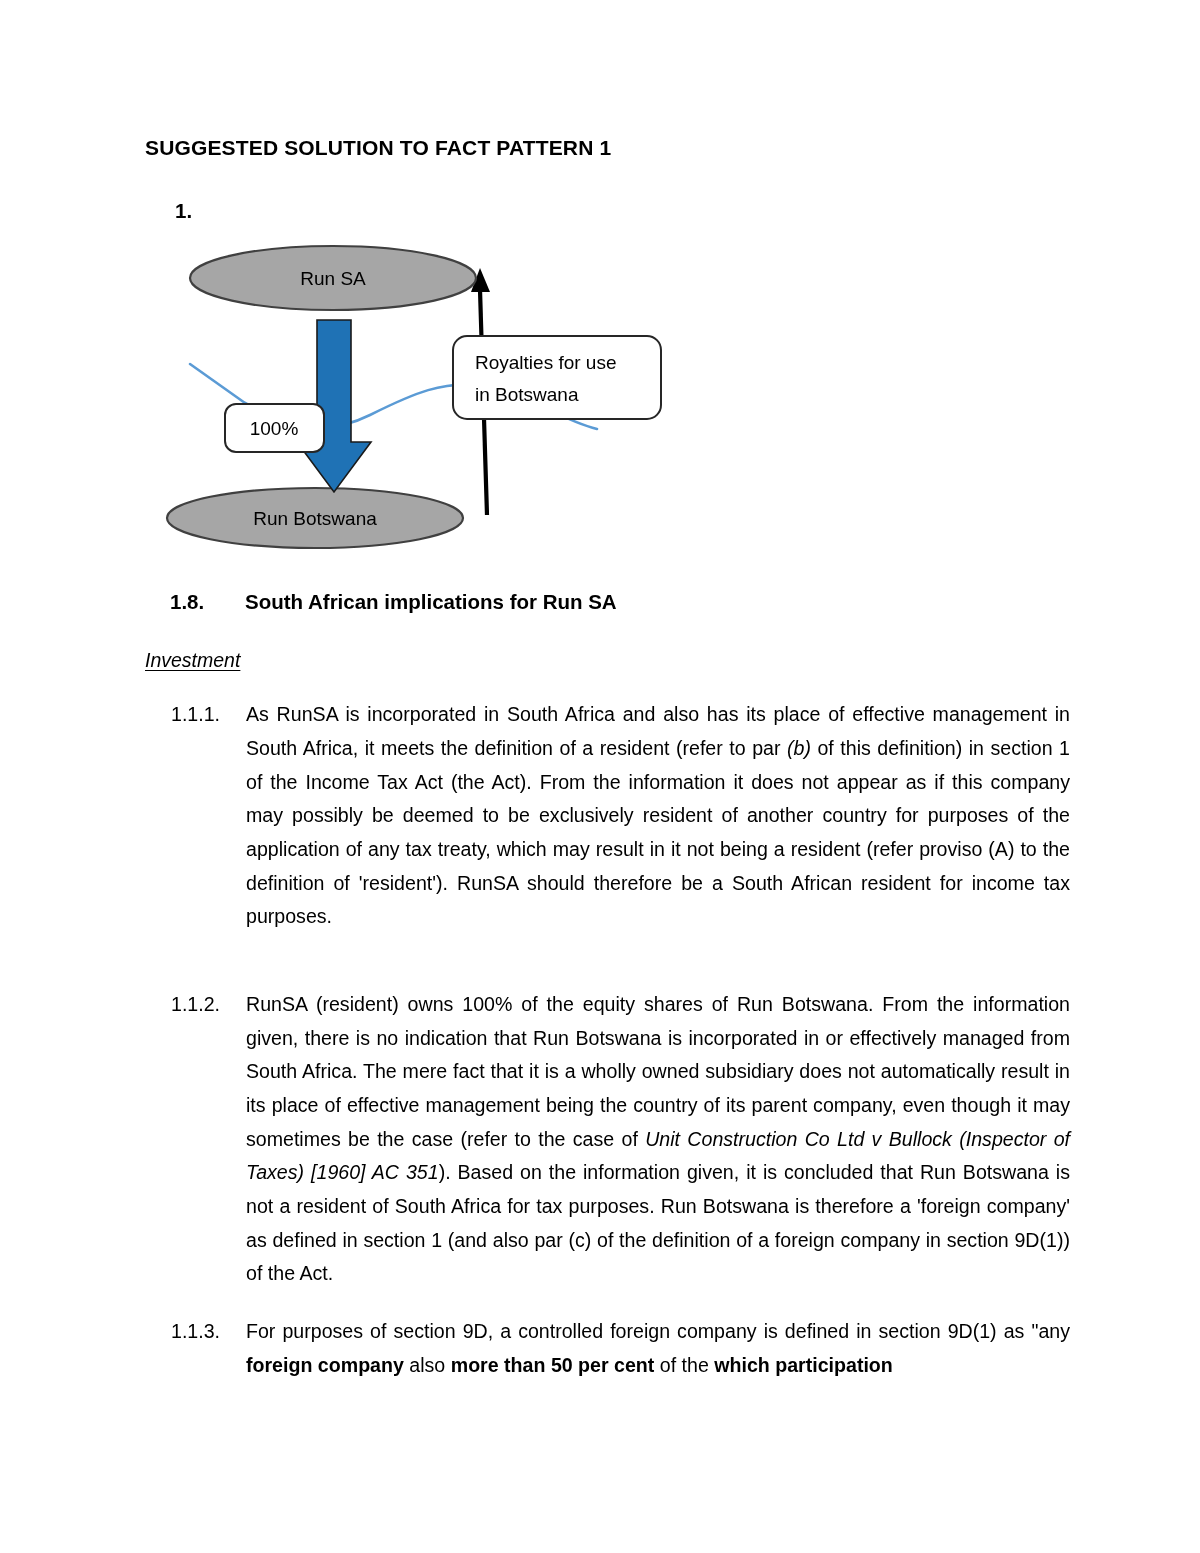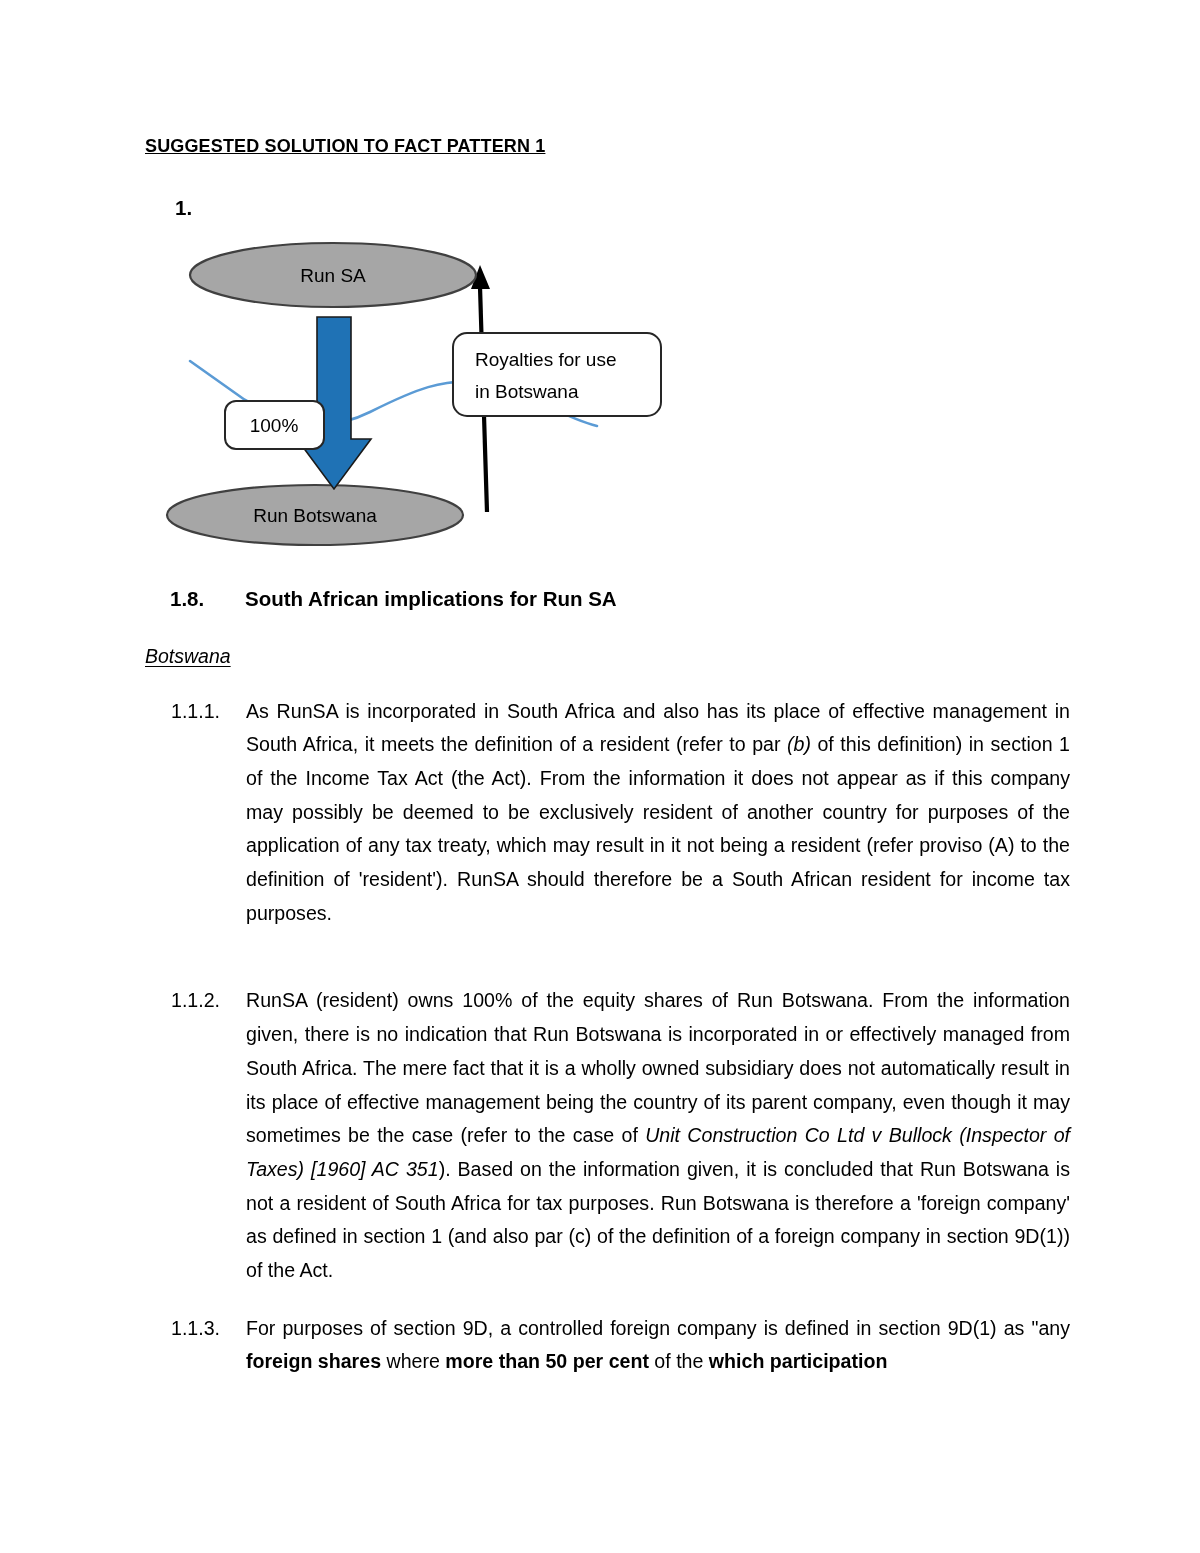--- a/index.html
+++ b/index.html
@@ -31,26 +31,25 @@
   .doc-title {
     font-size: 20.5px;
     font-weight: bold;
     text-decoration: underline;
     text-underline-offset: 3px;
     letter-spacing: 0.1px;
     margin: 0 0 33px 0;
     line-height: 1.15;
   }
   .doc-subtitle {
-    font-size: 18px;
+    font-size: 21px;
     font-weight: bold;
     letter-spacing: 0.15px;
     margin: 0 0 36px 0;
     line-height: 1.15;
-    text-decoration: underline;
   }
 
   .num-heading {
     position: relative;
     padding-left: 70px;
     margin: 0;
     font-size: 20.5px;
     font-weight: bold;
     line-height: 1.5;
   }
@@ -195,37 +194,37 @@
 
     <div class="sp-28"></div>
 
     <div class="sub-heading">
       <span class="marker">1.8.</span>
       <span>South African implications for Run SA</span>
     </div>
 
     <div class="sp-30"></div>
 
-    <div class="italic-heading">Botswana</div>
+    <div class="italic-heading">Investment</div>
 
     <div class="sp-24"></div>
 
     <p class="para">
       <span class="marker">1.1.1.</span><span>As RunSA is incorporated in South Africa and also has its place of effective management in South Africa, it meets the definition of a resident (refer to par </span><i>(b)</i><span> of this definition) in section 1 of the Income Tax Act (the Act). From the information it does not appear as if this company may possibly be deemed to be exclusively resident of another country for purposes of the application of any tax treaty, which may result in it not being a resident (refer proviso (A) to the definition of 'resident'). RunSA should therefore be a South African resident for income tax purposes.</span>
     </p>
 
     <div class="sp-30"></div>
 
 
     <div class="sp-24"></div>
 
     <p class="para">
       <span class="marker">1.1.2.</span><span>RunSA (resident) owns 100% of the equity shares of Run Botswana. From the information given, there is no indication that Run Botswana is incorporated in or effectively managed from South Africa. The mere fact that it is a wholly owned subsidiary does not automatically result in its place of effective management being the country of its parent company, even though it may sometimes be the case (refer to the case of </span><i>Unit Construction Co Ltd v Bullock (Inspector of Taxes) [1960] AC 351</i><span>). Based on the information given, it is concluded that Run Botswana is not a resident of South Africa for tax purposes. Run Botswana is therefore a 'foreign company' as defined in section 1 (and also par (c) of the definition of a foreign company in section 9D(1)) of the Act.</span>
     </p>
 
     <div class="sp-24"></div>
 
     <p class="para">
-      <span class="marker">1.1.3.</span><span>For purposes of section 9D, a controlled foreign company is defined in section 9D(1) as "any </span><b>foreign shares</b><span> where </span><b>more than 50 per cent</b><span> of the </span><b>which participation</b>
+      <span class="marker">1.1.3.</span><span>For purposes of section 9D, a controlled foreign company is defined in section 9D(1) as "any </span><b>foreign company</b><span> also </span><b>more than 50 per cent</b><span> of the </span><b>which participation</b>
     </p>
 
   </div>
 </div>
 
 </body></html>

